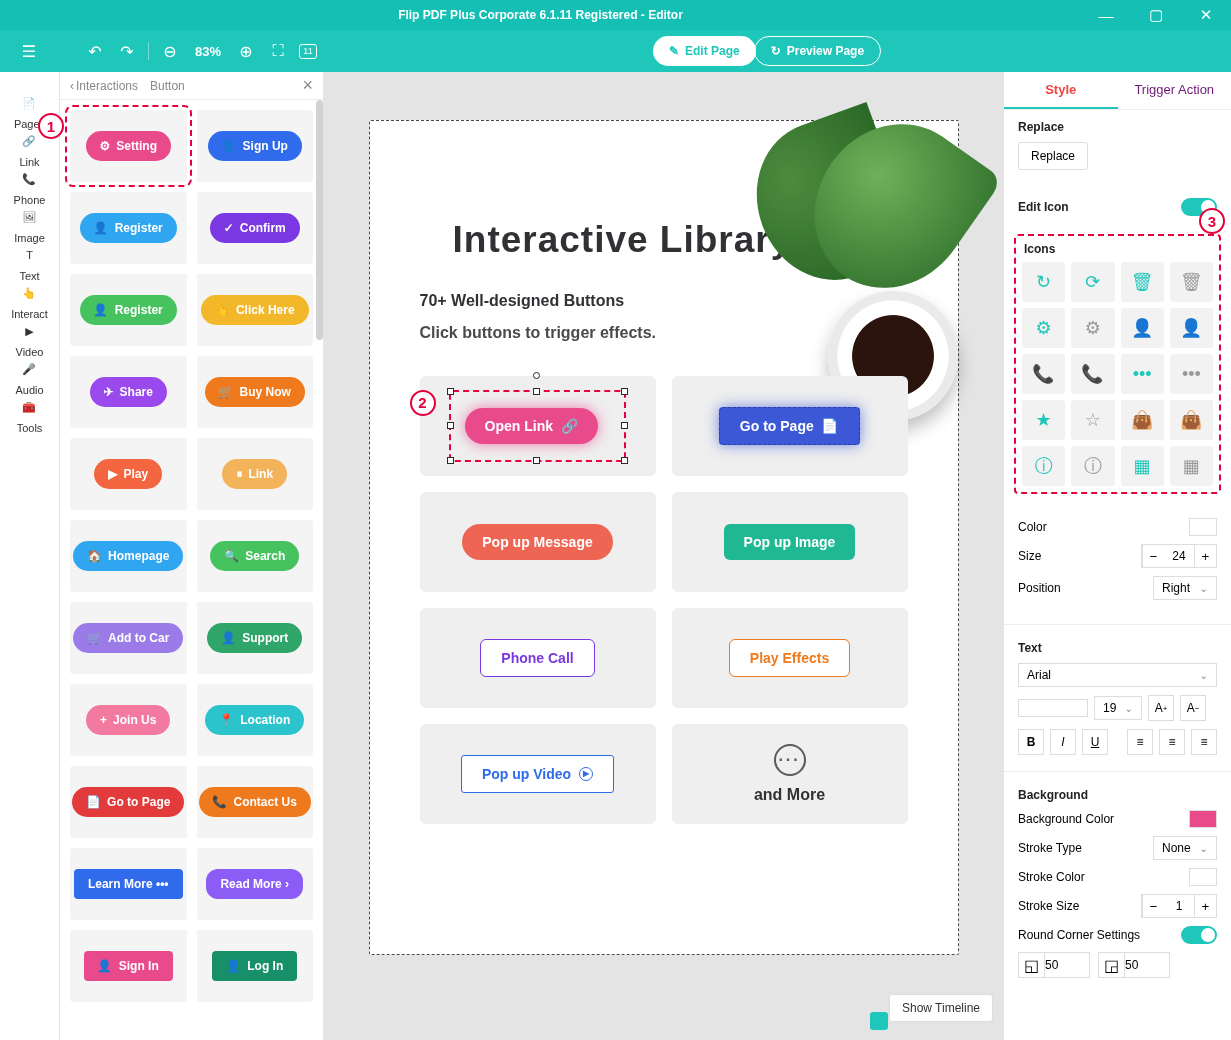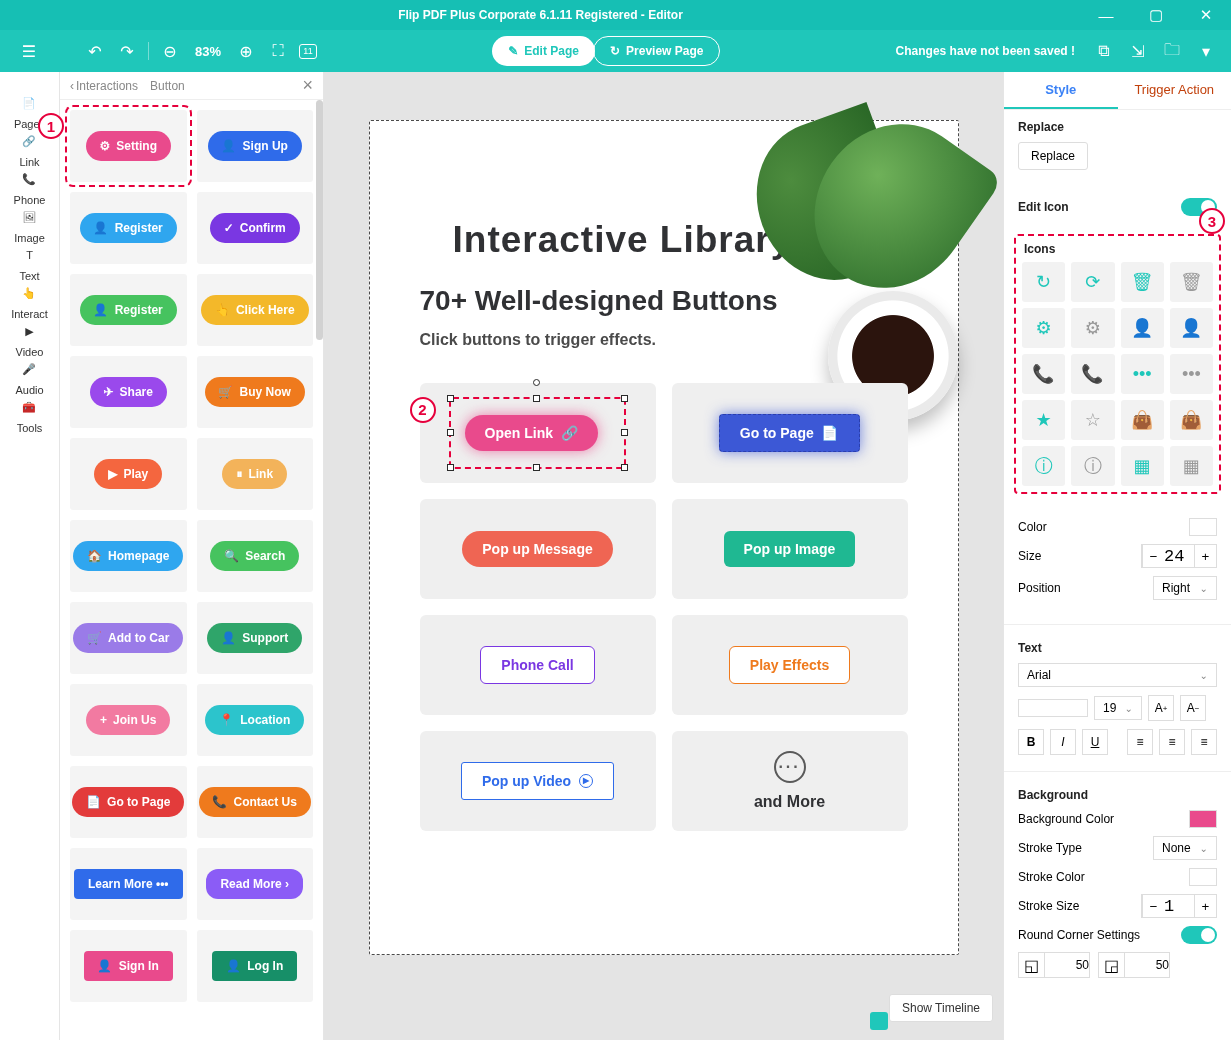--- a/index.html
+++ b/index.html
@@ -33,60 +33,60 @@
 .bcard { background:#f4f4f4; height:72px; display:flex; align-items:center; justify-content:center; border-radius:3px;}
 .pbtn { border:none; border-radius: 18px; padding: 8px 14px; color:#fff; font-size:12px; font-weight:600; display:flex; align-items:center; gap:6px; cursor:pointer; white-space:nowrap;}
 .sel1 { outline:2px dashed #e6003c; outline-offset:3px; }
 .canvas { flex:1; background:#e4e4e4; display:flex; align-items:flex-start; justify-content:center; padding-top: 48px; position:relative;}
 .page { width: 590px; height: 835px; background:#fff; border: 1.5px dashed #4a4a4a; border-radius:2px; position:relative; padding: 26px 50px 30px 50px; }
 .leaf-deco { position:absolute; right:10px; top:10px; width:320px; height:230px; pointer-events:none;}
 .leaf1 { position:absolute; right:50px; top:-10px; width:140px; height:160px; background: radial-gradient(ellipse at 30% 30%, #4d8c3e, #1f5c1f); border-radius: 50% 0 50% 50%; transform: rotate(-20deg); }
 .leaf2 { position:absolute; right:-20px; top:-10px; width:150px; height:170px; background: radial-gradient(ellipse at 30% 40%, #6fb159, #2a6a29); border-radius: 50% 10% 50% 50%; transform: rotate(35deg); }
 .cup { position:absolute; right:-10px; top:160px; width:130px; height:130px; border-radius:50%; background: radial-gradient(circle at 50% 50%, #2b140d 0 44%, #fff 45% 60%, #eaeaea 61% 100%); box-shadow: 0 10px 18px rgba(0,0,0,.25); }
 .hd1 { font-family: Arial, sans-serif; font-size: 37px; font-weight:700; color:#303134; letter-spacing:1px; margin-top:72px;margin-left:33px;}
-.hd2 { font-size: 28px; font-weight:700; color:#303134; margin-top:24px;}
+.hd2 { font-size: 16px; font-weight:700; color:#303134; margin-top:31px;}
 .hd3 { font-size: 16px; font-weight:600; color:#4a4a4a; margin-top:10px; line-height:1.6;}
 .canvas-grid { margin-top: 30px; display:grid; grid-template-columns: 1fr 1fr; gap: 16px; }
 .ccard{ background:#efefef; height:100px; border-radius:6px; display:flex; align-items:center; justify-content:center; position:relative;}
 .cbtn { border-radius: 20px; padding: 10px 20px; font-size:14px; font-weight:600; display:flex; align-items:center; gap:8px; cursor:pointer; }
 .sel2 { border:2px dashed #e6003c; border-radius:4px; padding:16px 26px 16px 14px; display:flex; align-items:center; justify-content:center; position:relative;}
 .handle { width:7px; height:7px; border:1px solid #2a2a2a; background:#fff; position:absolute;}
 .and-more { display:flex; flex-direction:column; align-items:center; gap:10px;}
 .dots-circle { width:32px; height:32px; border:2px solid #5a5a5a; border-radius:50%; display:flex; align-items:center; justify-content:center; color:#5a5a5a; font-weight:700; letter-spacing:2px;}
 .timeline-btn { position:absolute; right:10px; bottom:18px; background:#fff; border:1px solid #ddd; padding:6px 12px; font-size:12px; color:#333; border-radius:3px; cursor:pointer;}
 .lock-ico{position:absolute; right:115px; bottom:10px; width:18px; height:18px; background:#1fc7ba; border-radius:3px;}
 .right { width: 228px; background:#fff; border-left:1px solid #e5e5e5; display:flex; flex-direction:column; overflow-y:auto;}
 .rtabs { display:flex; border-bottom:1px solid #eee;}
-.rtab { flex:1; text-align:center; padding:10px 0; font-size:13px; cursor:pointer; color:#c2410c;}
-.rtab.active { color:#3b82f6; border-bottom:2.5px solid #1fc7ba; font-weight:600;}
+.rtab { flex:1; text-align:center; padding:10px 0; font-size:13px; cursor:pointer; color:#701a75;}
+.rtab.active { color:#ef4444; border-bottom:2.5px solid #1fc7ba; font-weight:600;}
 .rsec { padding: 10px 14px; }
 .rlabel { font-size:12px; font-weight:600; color:#222; margin-bottom:8px;}
 .replace-btn { border:1px solid #ddd; background:#fff; padding:6px 12px; font-size:12px; border-radius:3px; cursor:pointer; display:inline-block;}
 .row { display:flex; align-items:center; justify-content:space-between; margin: 8px 0; font-size:12px;}
 .toggle { width:36px; height:18px; border-radius:10px; background:#1fc7ba; position:relative; cursor:pointer;}
 .toggle::after{ content:""; position:absolute; right:2px; top:2px; width:14px; height:14px; background:#fff; border-radius:50%;}
 .icon-grid-wrap { border:2px dashed #e6003c; border-radius:4px; padding:6px; position:relative; margin: 0 10px 6px 10px;}
 .icon-grid { display:grid; grid-template-columns: repeat(4, 1fr); gap:6px;}
 .igc { background:#f2f2f2; height:40px; border-radius:3px; display:flex; align-items:center; justify-content:center; font-size:18px; cursor:pointer;}
 .green { color:#1fc7ba; }
 .gray { color:#999; }
 .numbox { border:1px solid #ddd; height:24px; display:flex; align-items:center;}
 .numbox button{ width:22px; height:22px; border:none; background:#fff; cursor:pointer; border-left:1px solid #ddd;}
-.numbox .val{ width:30px; text-align:left; font-size:17px;font-family:Liberation Mono, monospace;}
+.numbox .val{ width:30px; text-align:center; font-size:12px;}
 .select { border:1px solid #ddd; height:24px; padding:0 8px; font-size:12px; display:flex; align-items:center; min-width:64px; justify-content:space-between; cursor:pointer;}
 .chev{ font-size:10px; color:#888;}
 .swatch{ width:28px; height:18px; border:1px solid #ddd; display:inline-block;}
 .txtfmt { display:flex; gap:6px; margin-top:8px;}
 .fmtbtn { width:26px; height:26px; border:1px solid #ddd; background:#fff; font-size:12px; cursor:pointer; display:flex; align-items:center; justify-content:center;}
 .sep { height:1px; background:#eee; margin: 6px 0;}
 .annot { position:absolute; width:26px; height:26px; border:2.5px solid #e6003c; border-radius:50%; background:#fff; color:#e6003c; font-weight:700; font-size:15px; display:flex; align-items:center; justify-content:center; z-index:20;}
 .corner-group{display:flex; gap:8px; margin-top:6px;}
 .corner{ border:1px solid #ddd; display:flex; align-items:center; height:26px;}
 .corner .ci{ width:26px; height:24px; display:flex; align-items:center; justify-content:center; border-right:1px solid #ddd;}
-.corner .cv{ width:44px; text-align:right; font-size:12px;}
+.corner .cv{ width:44px; text-align:left; font-size:12px;}
 .scrollbar-fake{ position:absolute; right:0; top:28px; bottom:0; width:7px; background:transparent;}
 .scrollbar-fake .thumb{ position:absolute; right:0; top:0; width:7px; height:240px; background:#d2d2d2; border-radius:4px;}
 .panel { position:relative; }
 </style>
 </head>
 <body>
 
 <div class="titlebar">
   <span class="title">Flip PDF Plus Corporate 6.1.11 Registered - Editor</span>
   <span class="winctl">―</span>
@@ -112,27 +112,20 @@
         <div class="mode-btn">
           <span>✎</span>
           <span>Edit Page</span>
         </div>
       </div>
       <div class="mode-btn preview preview-outer" style="margin-left:-2px;">
         <span>↻</span>
         <span>Preview Page</span>
       </div>
     </div>
-  </div>
-  <div class="tb-right">
-    <span class="save-msg">Changes have not been saved !</span>
-    <span class="tb-ico">⧉</span>
-    <span class="tb-ico">⇲</span>
-    <span class="tb-ico">🗀</span>
-    <span class="tb-ico">▾</span>
   </div>
 </div>
 
 <div class="main">
 
   <div class="leftrail">
     <div class="annot" style="left:38px; top:113px; position:absolute;">1</div>
     <div id="rail-holder">
         <div class="rail-item">
           <span class="rail-ico">📄</span>

